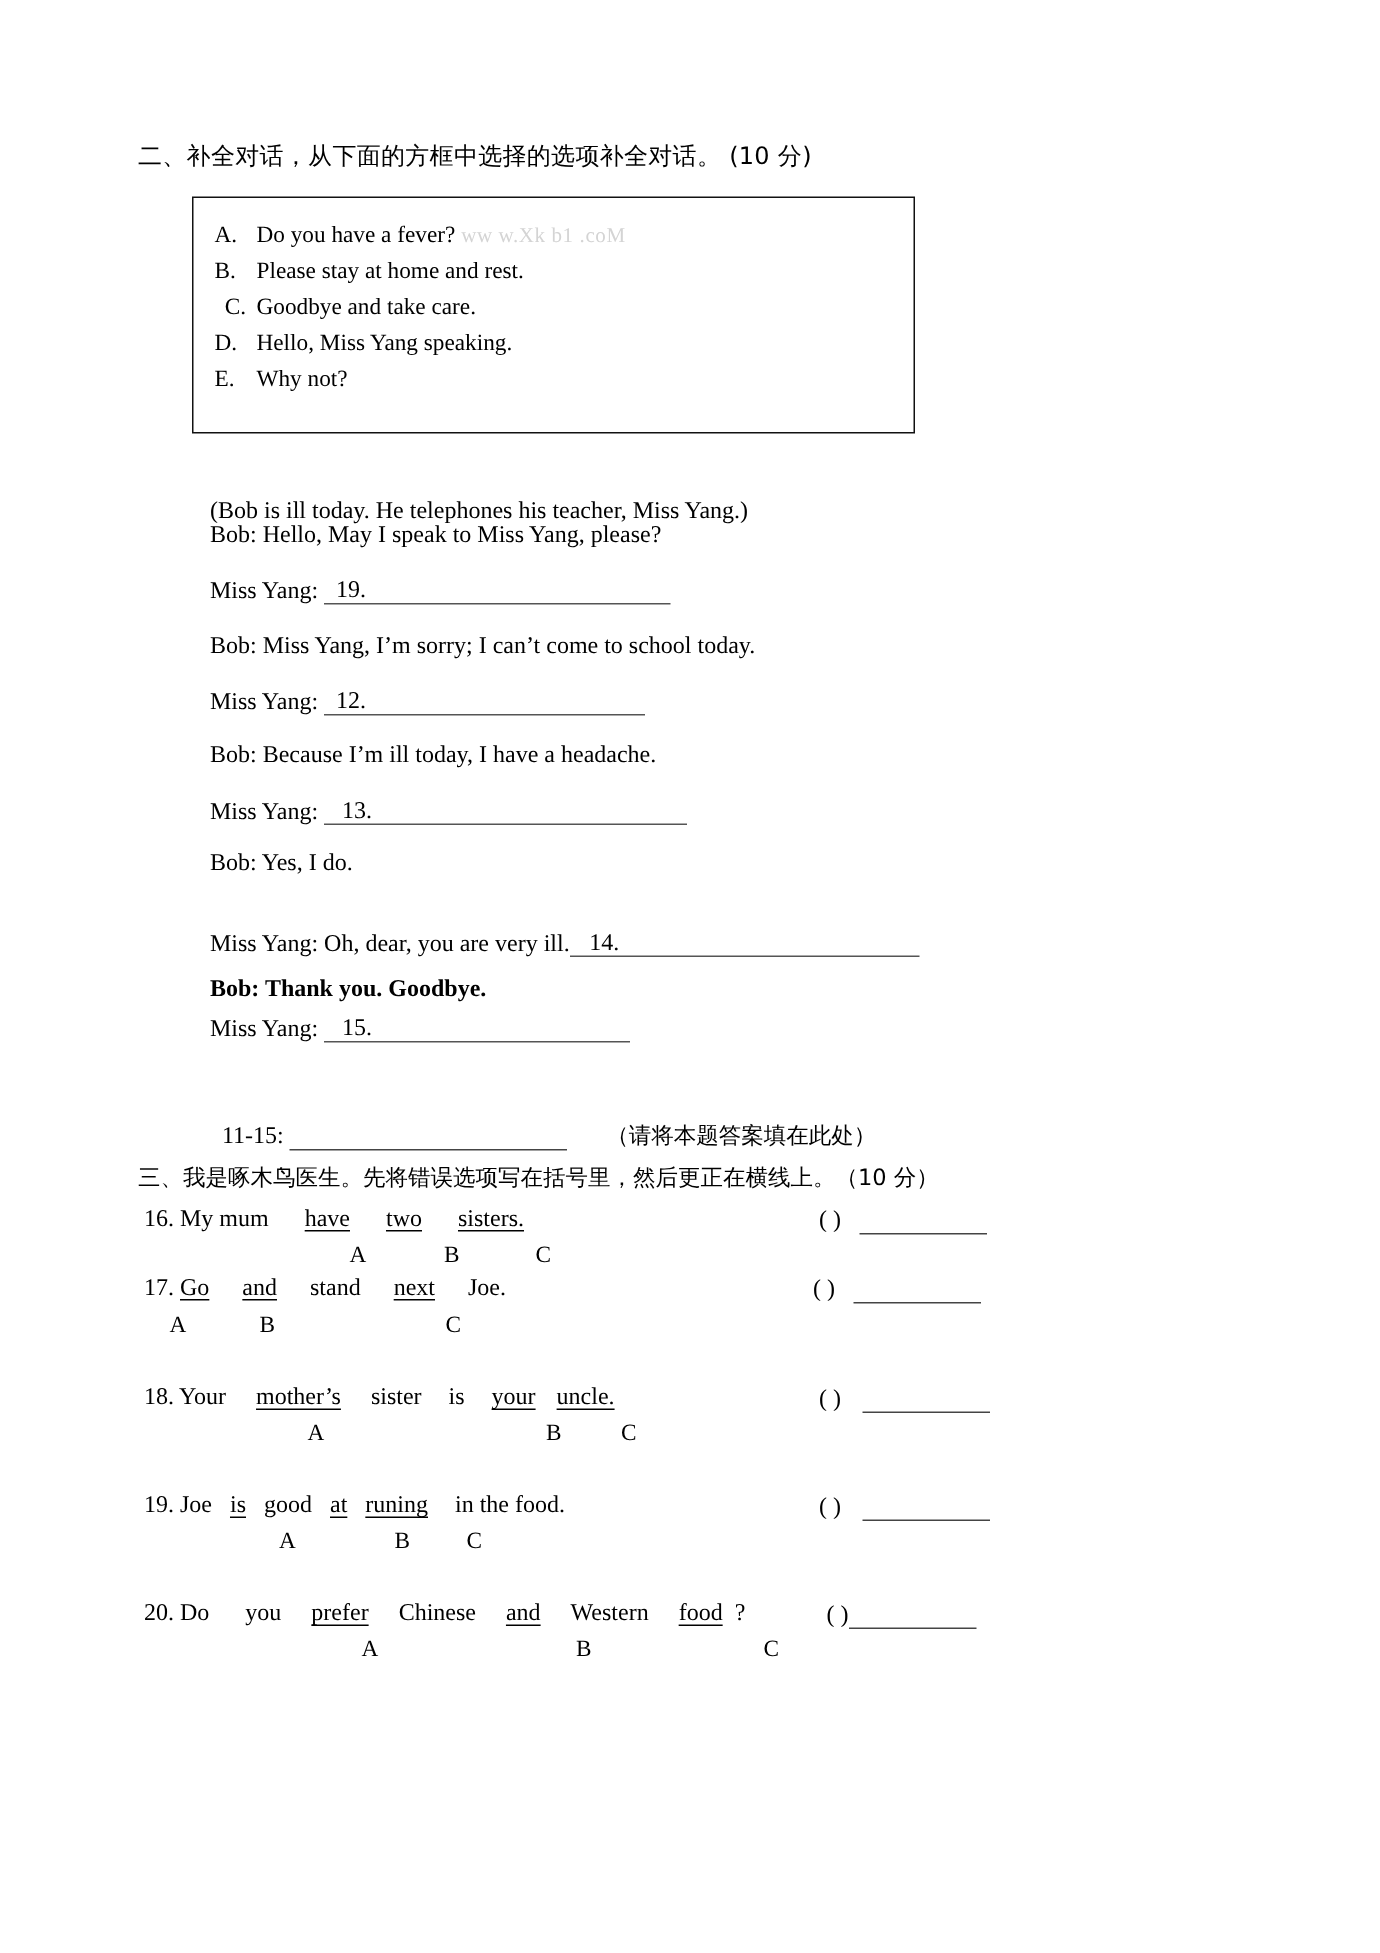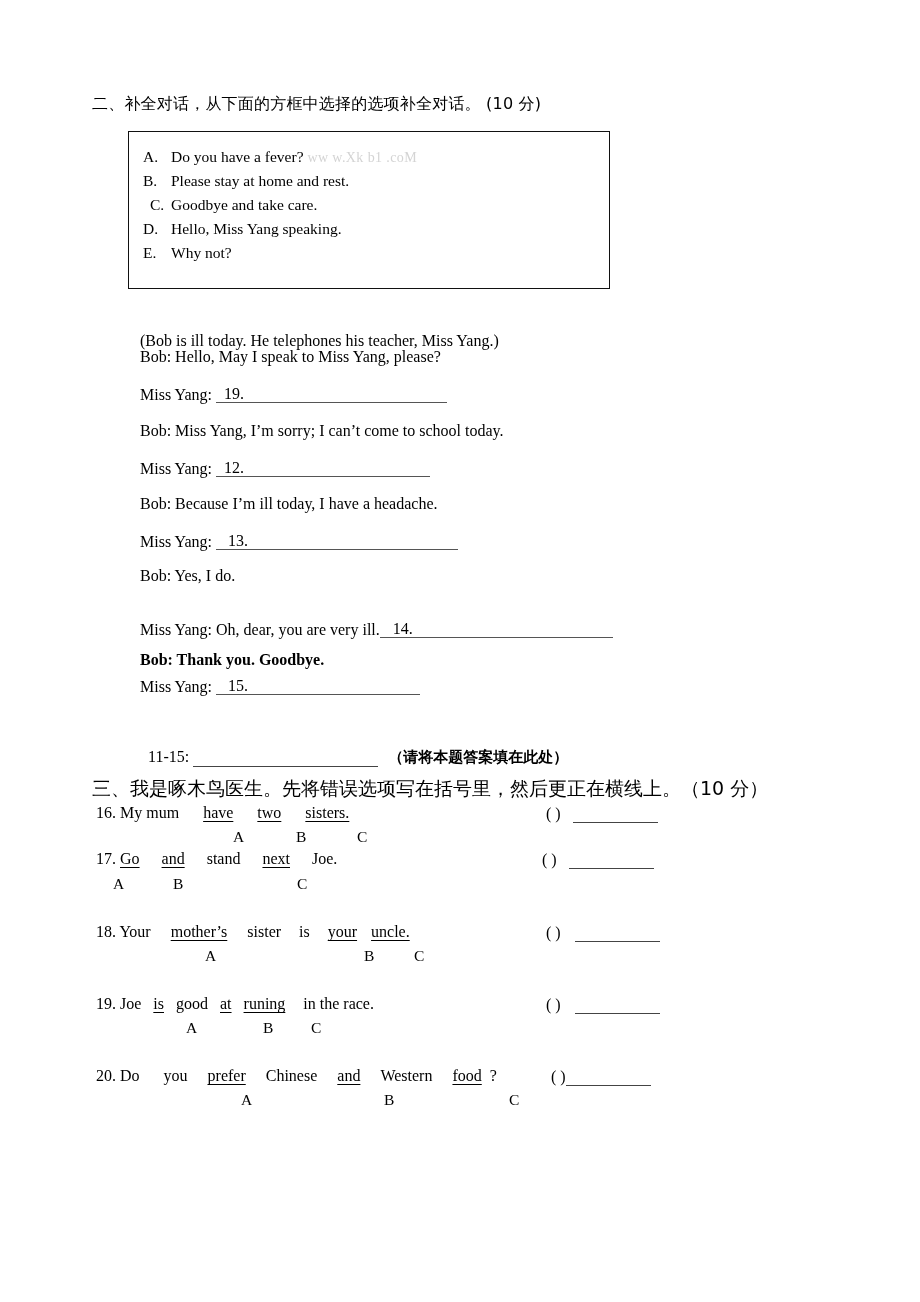--- a/index.html
+++ b/index.html
@@ -101,30 +101,30 @@
   .ans-line .long-blank {
     display: inline-block;
     width: 185px;
     border-bottom: 1.3px solid #444444;
     height: 1.05em;
     vertical-align: bottom;
   }
   .ans-hint {
     font-family: "DejaVu Sans", "Liberation Sans", sans-serif;
     font-size: 15px;
-    font-weight: bold;
-    margin-left: 6px;
+    font-weight: normal;
+    margin-left: 22px;
   }
 
   
   .sec3-heading {
     position: absolute;
     left: 92px;
     top: 776px;
-    font-size: 19px;
+    font-size: 15px;
     white-space: nowrap;
     text-align: center;
   }
 
   
   .q {
     position: absolute;
     font-size: 16px;
     white-space: nowrap;
     line-height: 1;
@@ -269,21 +269,21 @@
     <span class="q-blank" style="width:85px; margin-left:10px;"></span>
   </div>
 
   <div class="q" style="left:96px; top:996px;">
     <span>19.</span>
     <span>Joe</span>
     <span class="u" style="margin-left:8px;">is</span>
     <span style="margin-left:8px;">good</span>
     <span class="u" style="margin-left:8px;">at</span>
     <span class="u" style="margin-left:8px;">runing</span>
-    <span style="margin-left:14px;">in   the    race.</span>
+    <span style="margin-left:14px;">in   the    food.</span>
   </div>
   <div class="labels" style="left:186px; top:1020px;">A</div>
   <div class="labels" style="left:263px; top:1020px;">B</div>
   <div class="labels" style="left:311px; top:1020px;">C</div>
   <div class="paren" style="left:546px; top:996px;">
     <span>(      )</span>
     <span class="q-blank" style="width:85px; margin-left:10px;"></span>
   </div>
 
   <div class="q" style="left:96px; top:1068px;">

